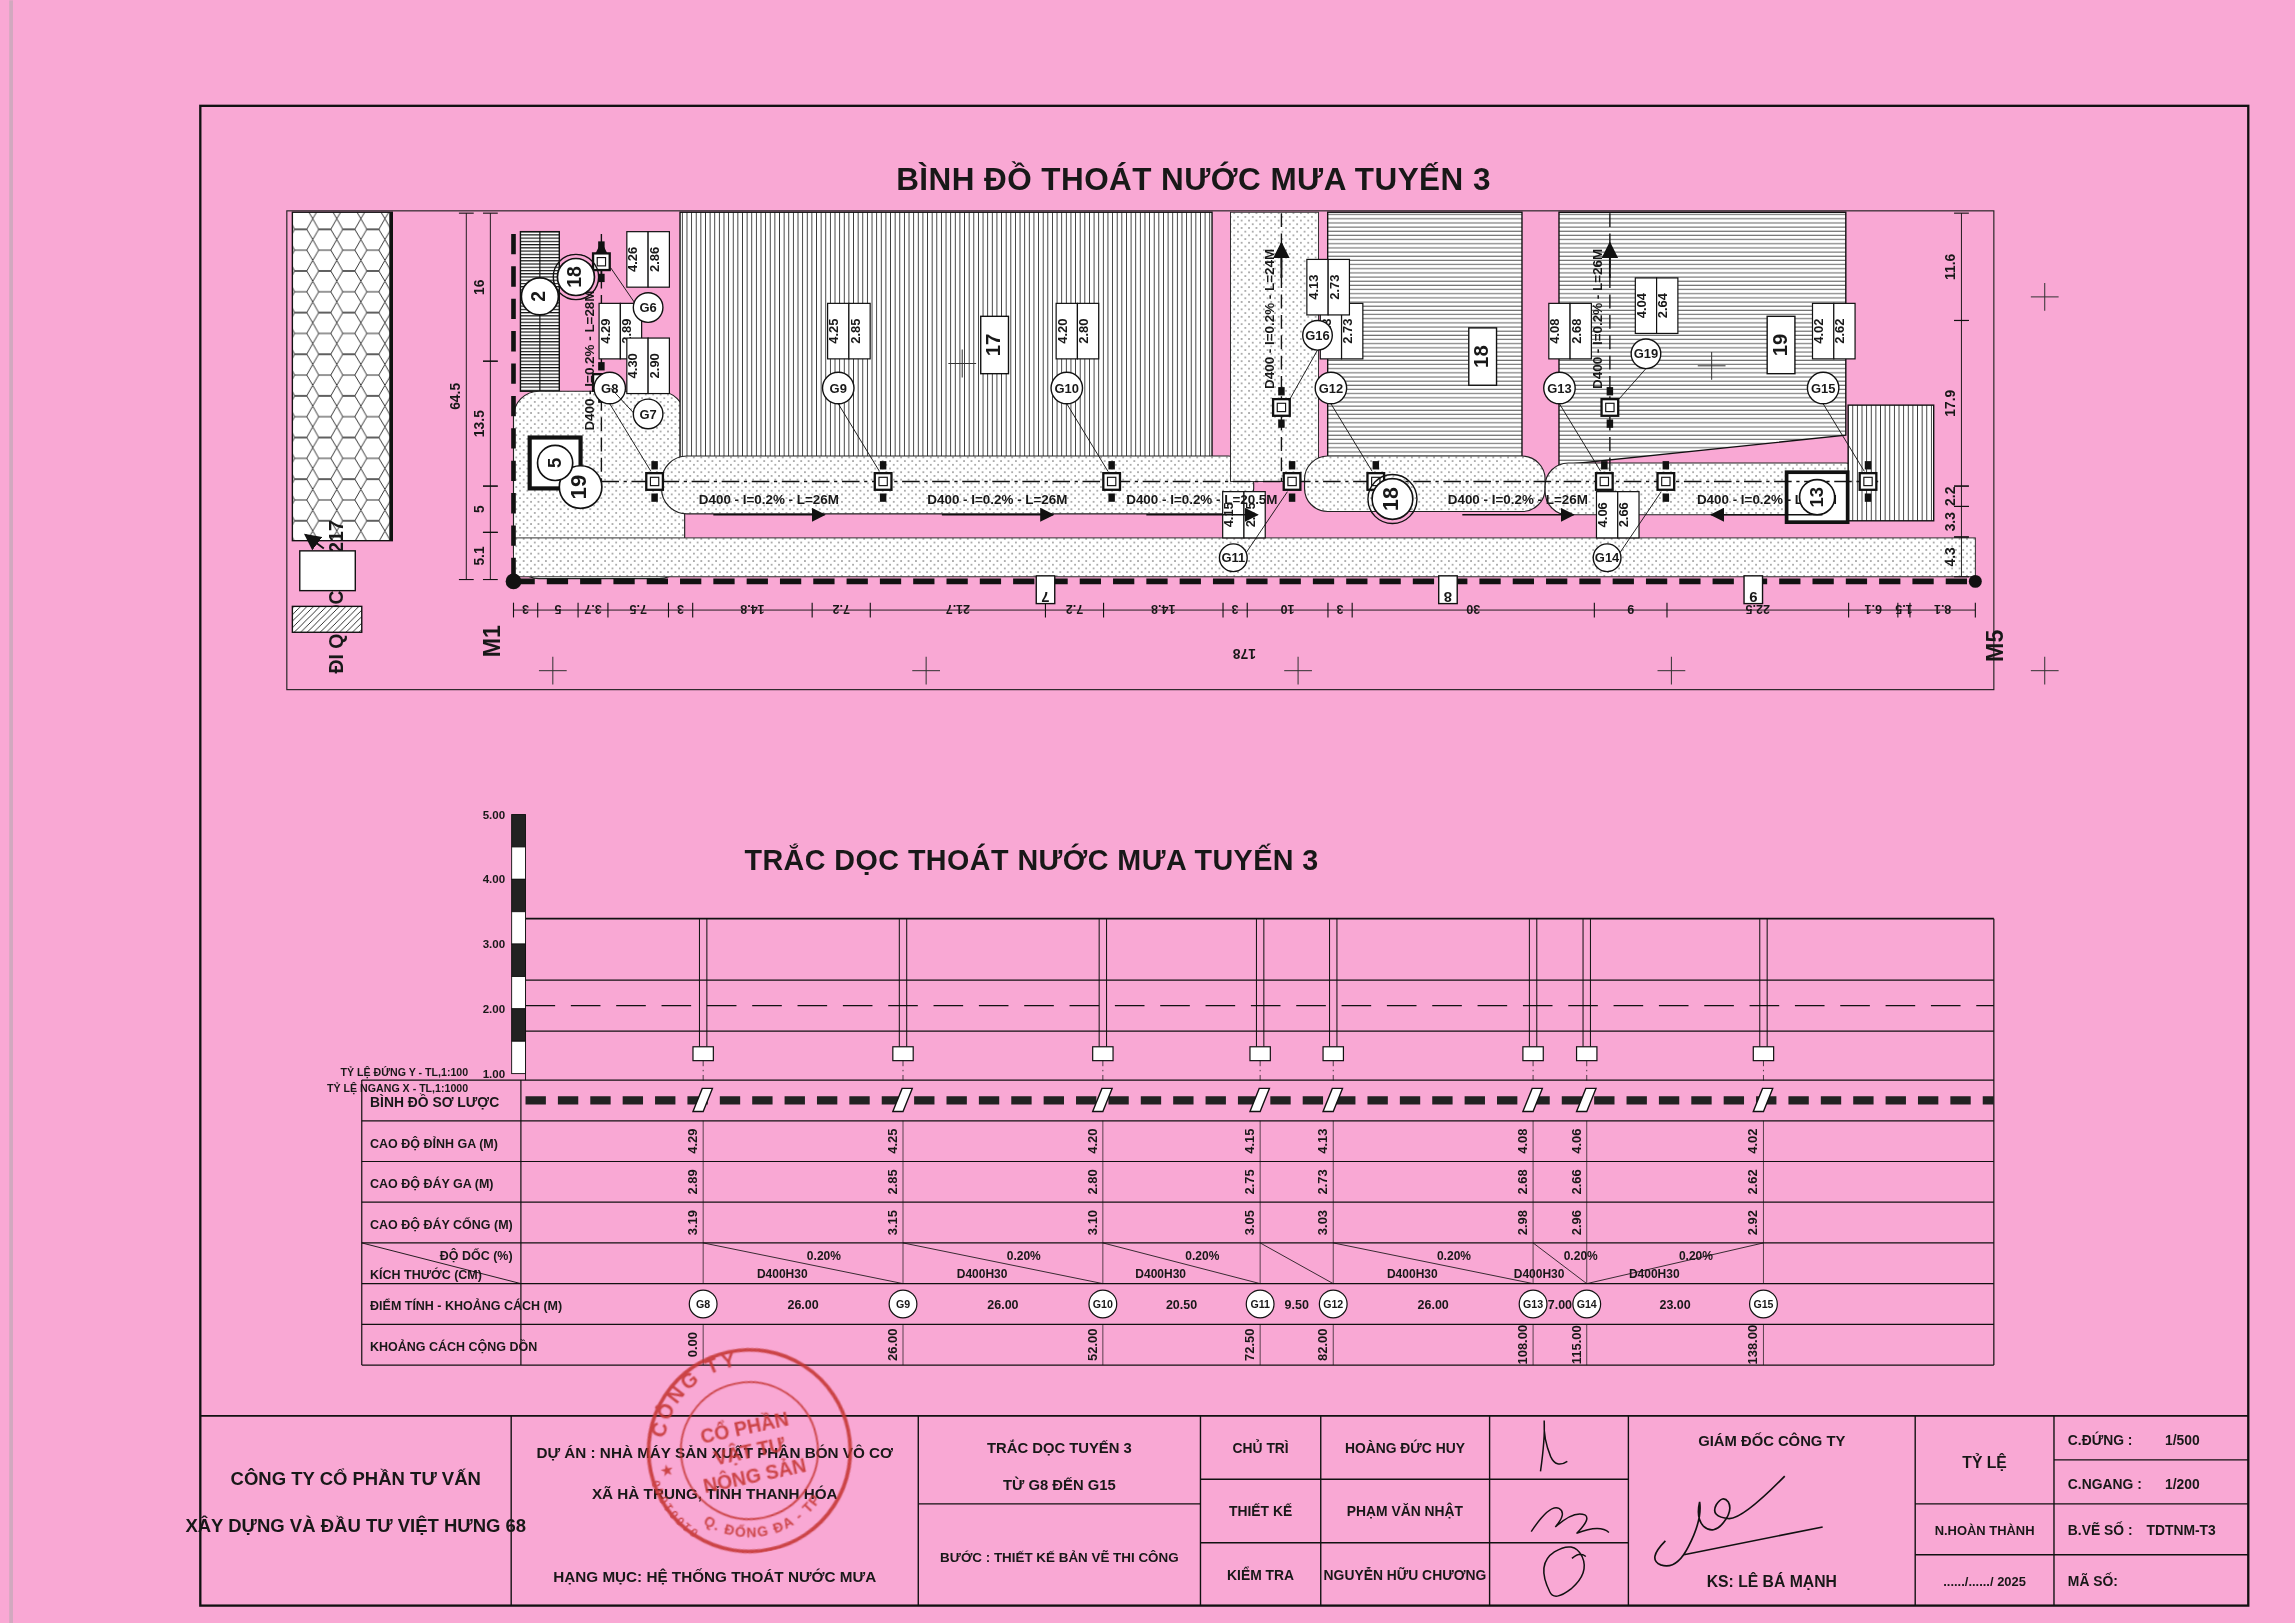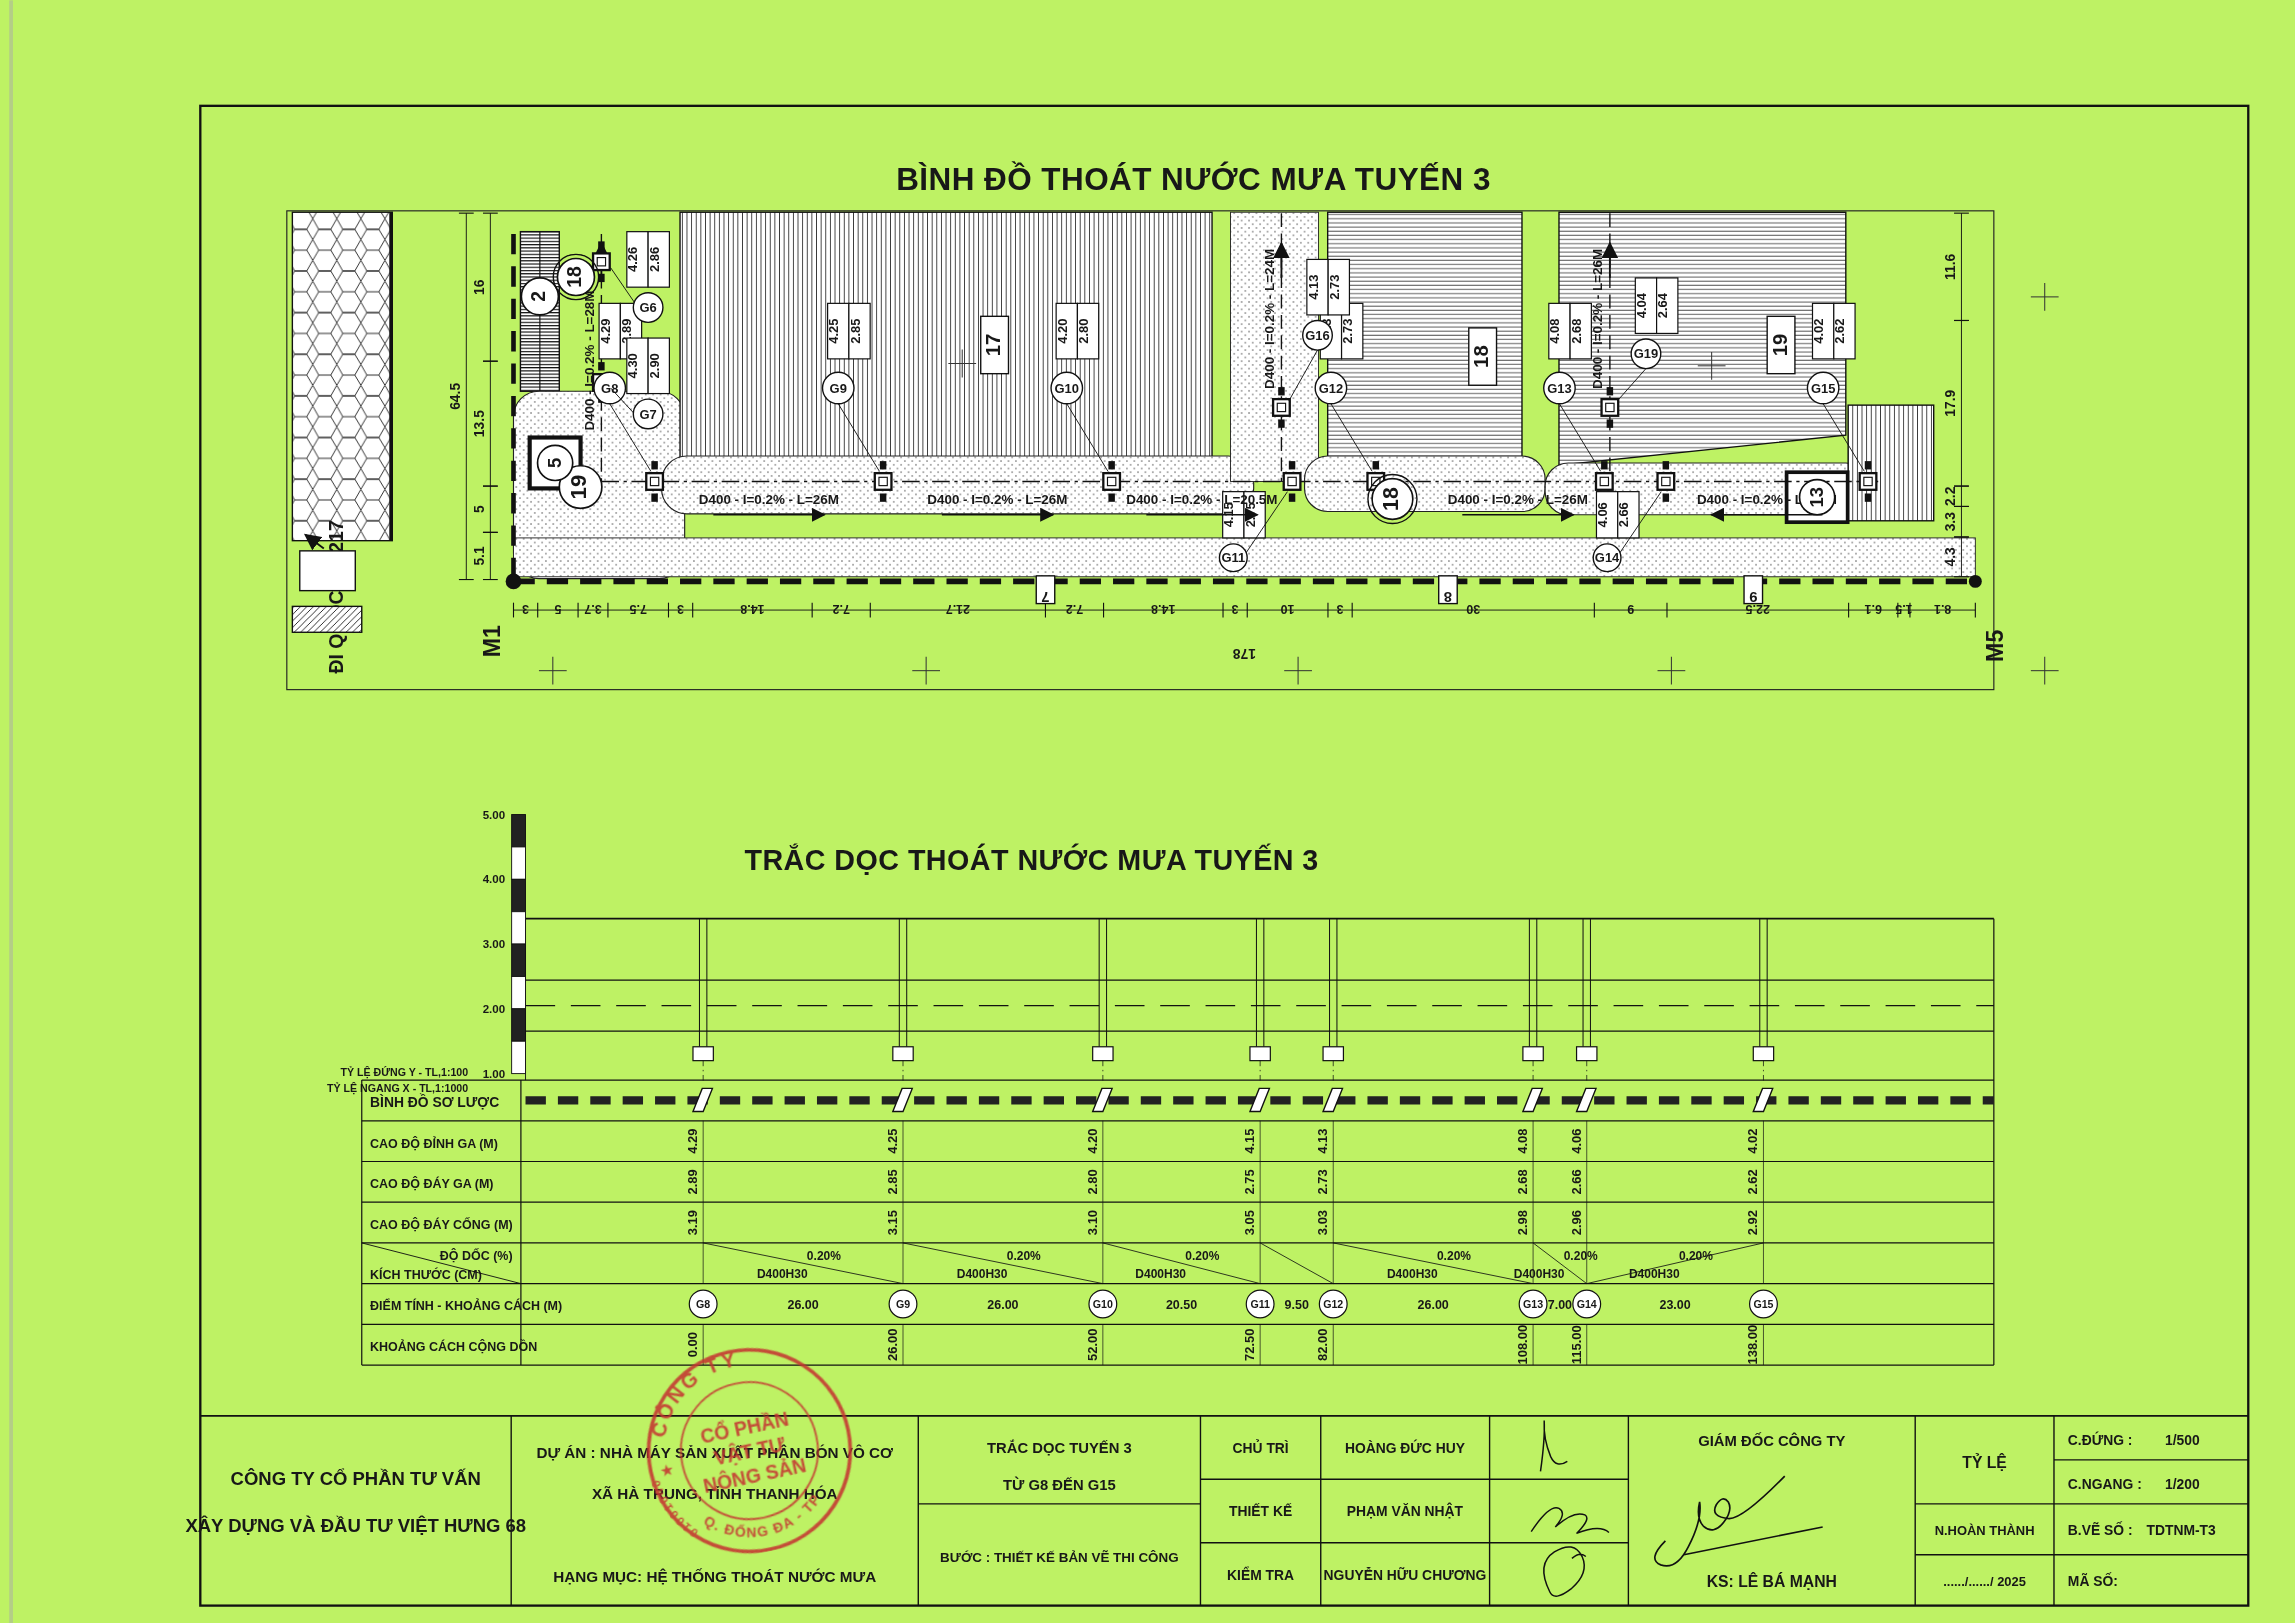--- a/index.html
+++ b/index.html
@@ -1,16 +1,16 @@
 <!DOCTYPE html>
 <html style="font-size:7.4px"><head>
 <meta charset="utf-8">
 <style>
   html,body{margin:0;padding:0;background:#e8e8e6;}
-  #page{position:relative;width:2295px;height:1624px;background:#bef264;overflow:hidden;}
+  #page{position:relative;width:2295px;height:1624px;background:#f9a8d4;overflow:hidden;}
   svg{position:absolute;left:0;top:0;}
   text{font-family:"Liberation Sans","DejaVu Sans",sans-serif;fill:#181818;}
   .stamp text{fill:#c43430;}
 </style>
 </head>
 <body>
 
 <div id="page">
 <svg id="sheet" width="2295" height="1624" viewBox="0 0 4961 3509">
   <defs>

